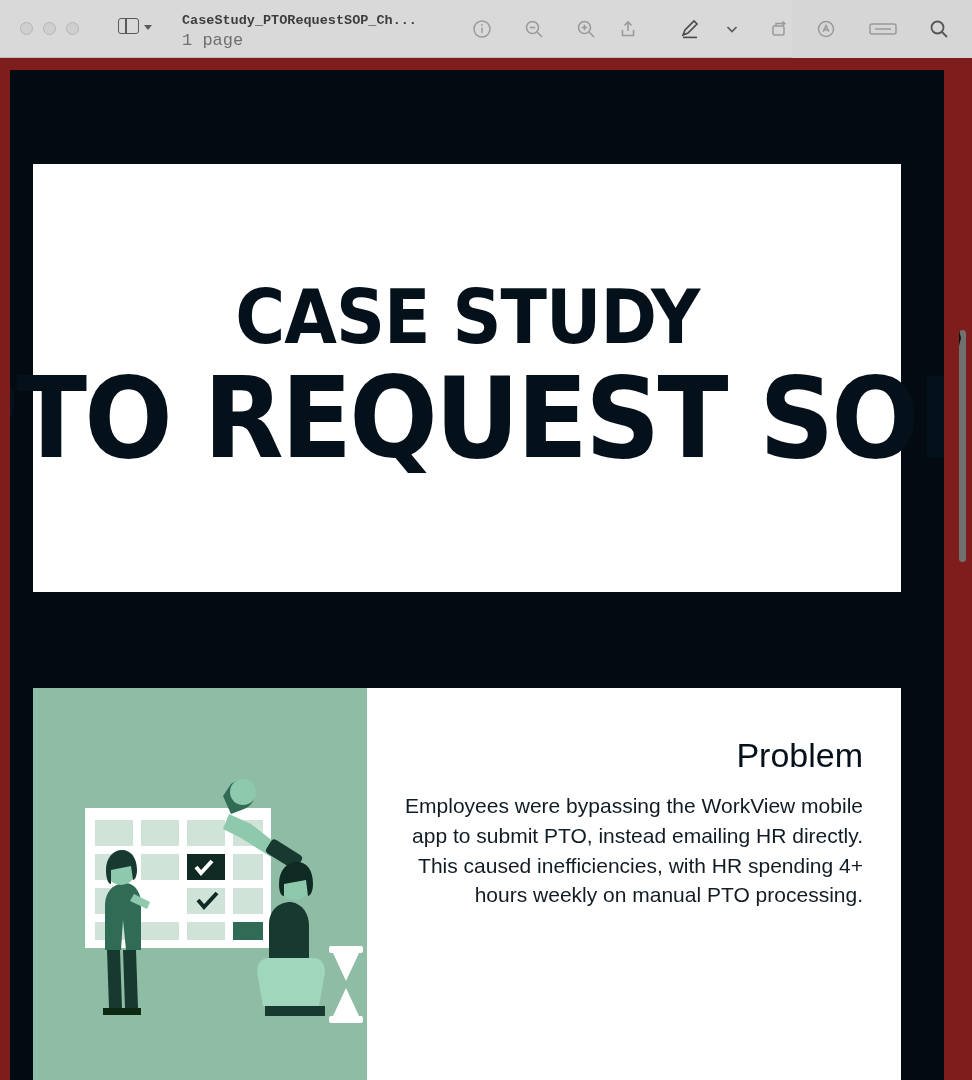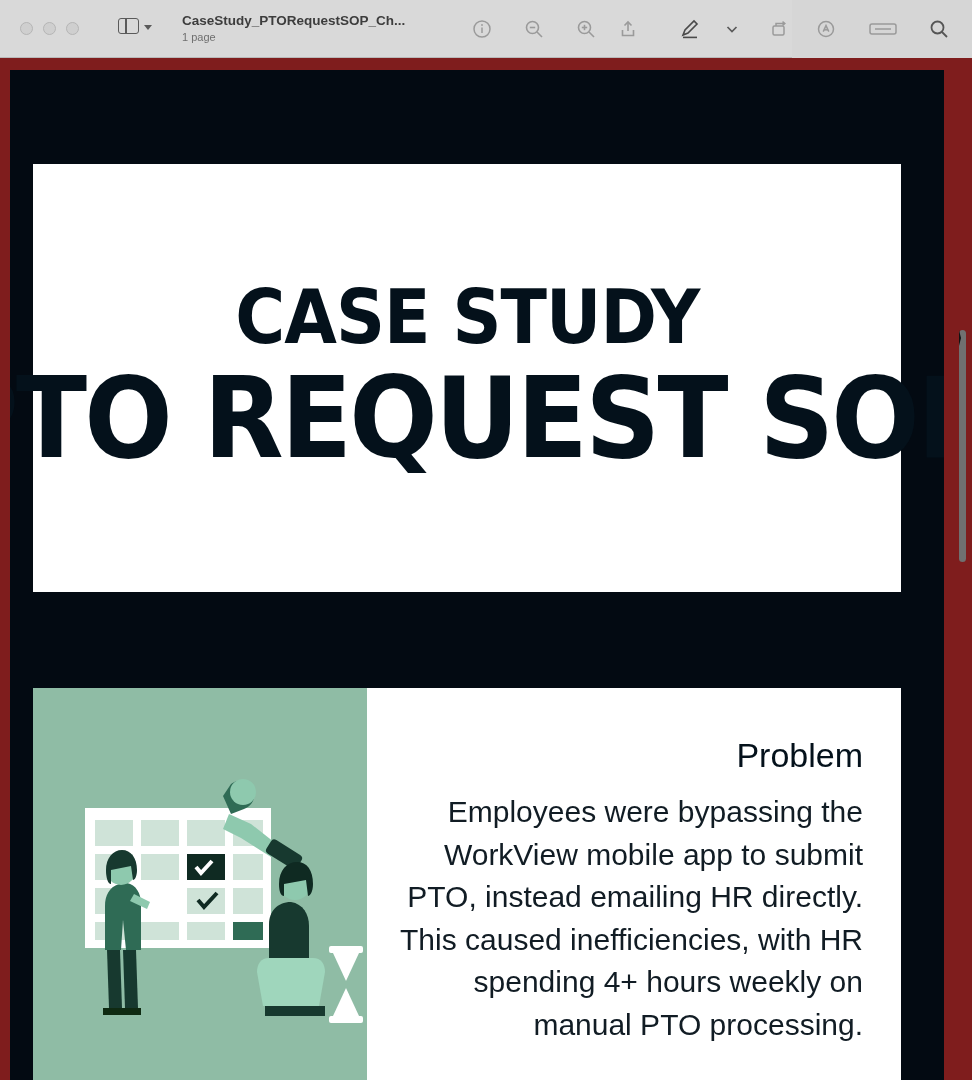--- a/index.html
+++ b/index.html
@@ -23,20 +23,21 @@
     background: #d6d6d6;
   }
   .titlebar {
     position: absolute;
     left: 0; top: 0;
     width: 792px;
     height: 58px;
     background: #d9d9d9;
     border-bottom: 1px solid #b9b9b9;
     box-sizing: border-box;
+    font-family: Liberation Mono, monospace;
   }
 
   .traffic {
     position: absolute;
     top: 22px;
     left: 20px;
     display: flex;
     gap: 10px;
   }
   .dot {
@@ -83,21 +84,21 @@
     width: 270px;
   }
   .doc-title {
     font-size: 13.5px;
     font-weight: bold;
     color: #3d3d3d;
     white-space: nowrap;
     overflow: hidden;
   }
   .doc-sub {
-    font-size: 11px;
+    font-size: 17px;
     color: #6f6f6f;
     margin-top: 3px;
   }
 
   .tb-btn {
     position: absolute;
     top: 16px;
     width: 28px;
     height: 26px;
     color: #9a9a9a;
@@ -197,21 +198,21 @@
     box-sizing: border-box;
     text-align: right;
   }
   .band-head {
     font-size: 34px;
     color: #04111b;
     margin: 0 0 16px 0;
     font-weight: normal;
   }
   .band-body {
-    font-size: 30px;
+    font-size: 21px;
     line-height: 1.42;
     color: #111c24;
   }
 
   
   .scrollbar-track {
     position: absolute;
     right: 2px;
     top: 62px;
     width: 13px;

